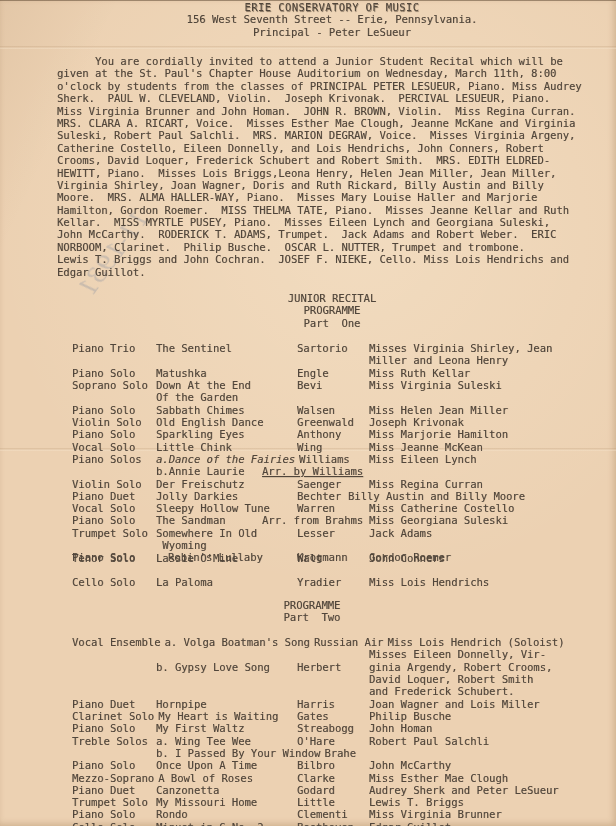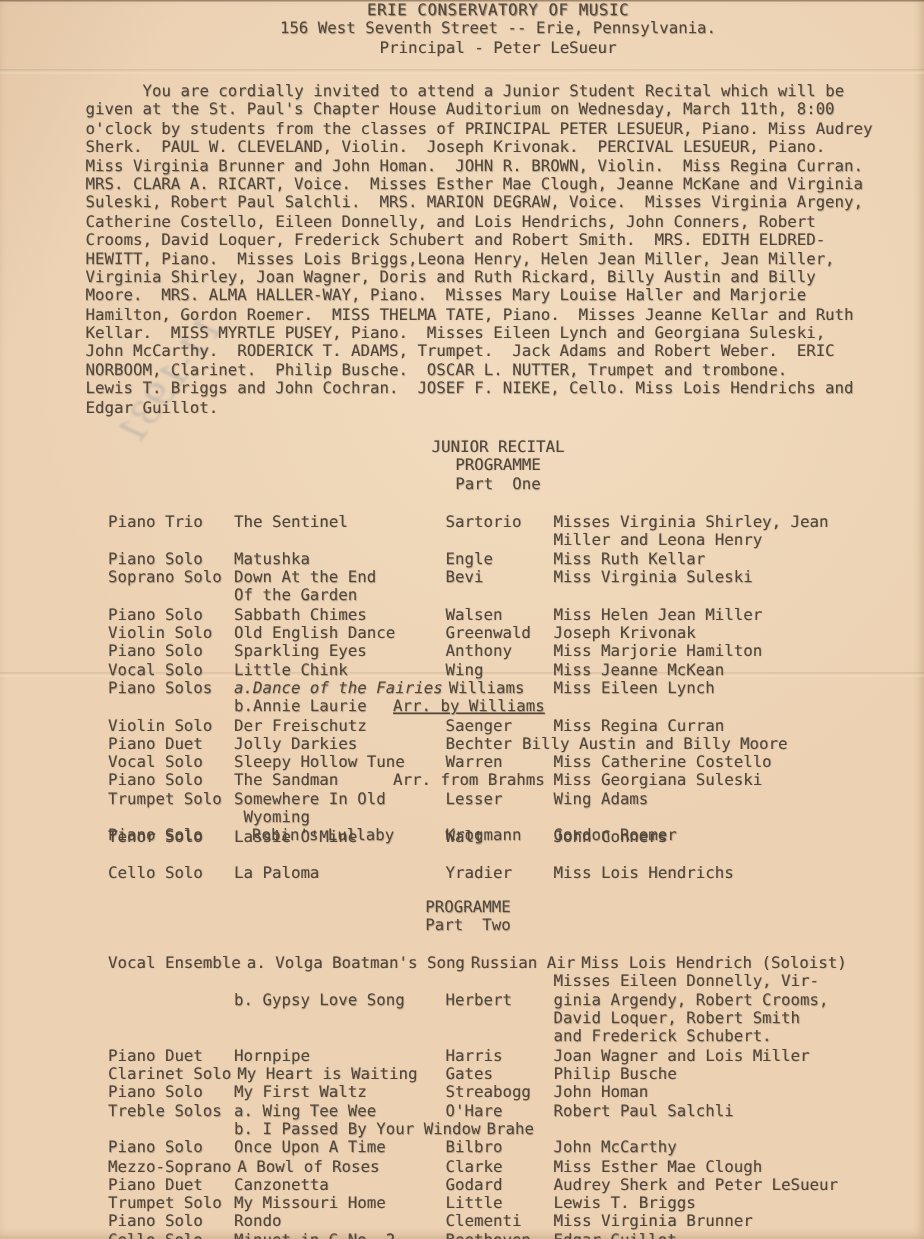--- a/index.html
+++ b/index.html
@@ -172,21 +172,21 @@
       <div class="trow" style="top: 172.48px;">
         <span class="cell" style="left: 72px;">Piano Solo</span>
         <span class="cell" style="left: 156px;">The Sandman</span>
         <span class="cell" style="left: 262px;">Arr. from Brahms</span>
         <span class="cell" style="left: 369px;">Miss Georgiana Suleski</span>
       </div>
       <div class="trow" style="top: 184.8px;">
         <span class="cell" style="left: 72px;">Trumpet Solo</span>
         <span class="cell" style="left: 156px;">Somewhere In Old</span>
         <span class="cell" style="left: 297px;">Lesser</span>
-        <span class="cell" style="left: 369px;">Wing Adams</span>
+        <span class="cell" style="left: 369px;">Jack Adams</span>
       </div>
       <div class="trow" style="top: 197.12px;">
         <span class="cell" style="left: 156px;"> Wyoming</span>
       </div>
       <div class="trow" style="top: 209.44px;">
         <span class="cell" style="left: 72px;">Piano Solo</span>
         <span class="cell" style="left: 168px;">Robin's Lullaby</span>
         <span class="cell" style="left: 297px;">Krogmann</span>
         <span class="cell" style="left: 369px;">Gordon Roemer</span>
       </div>

